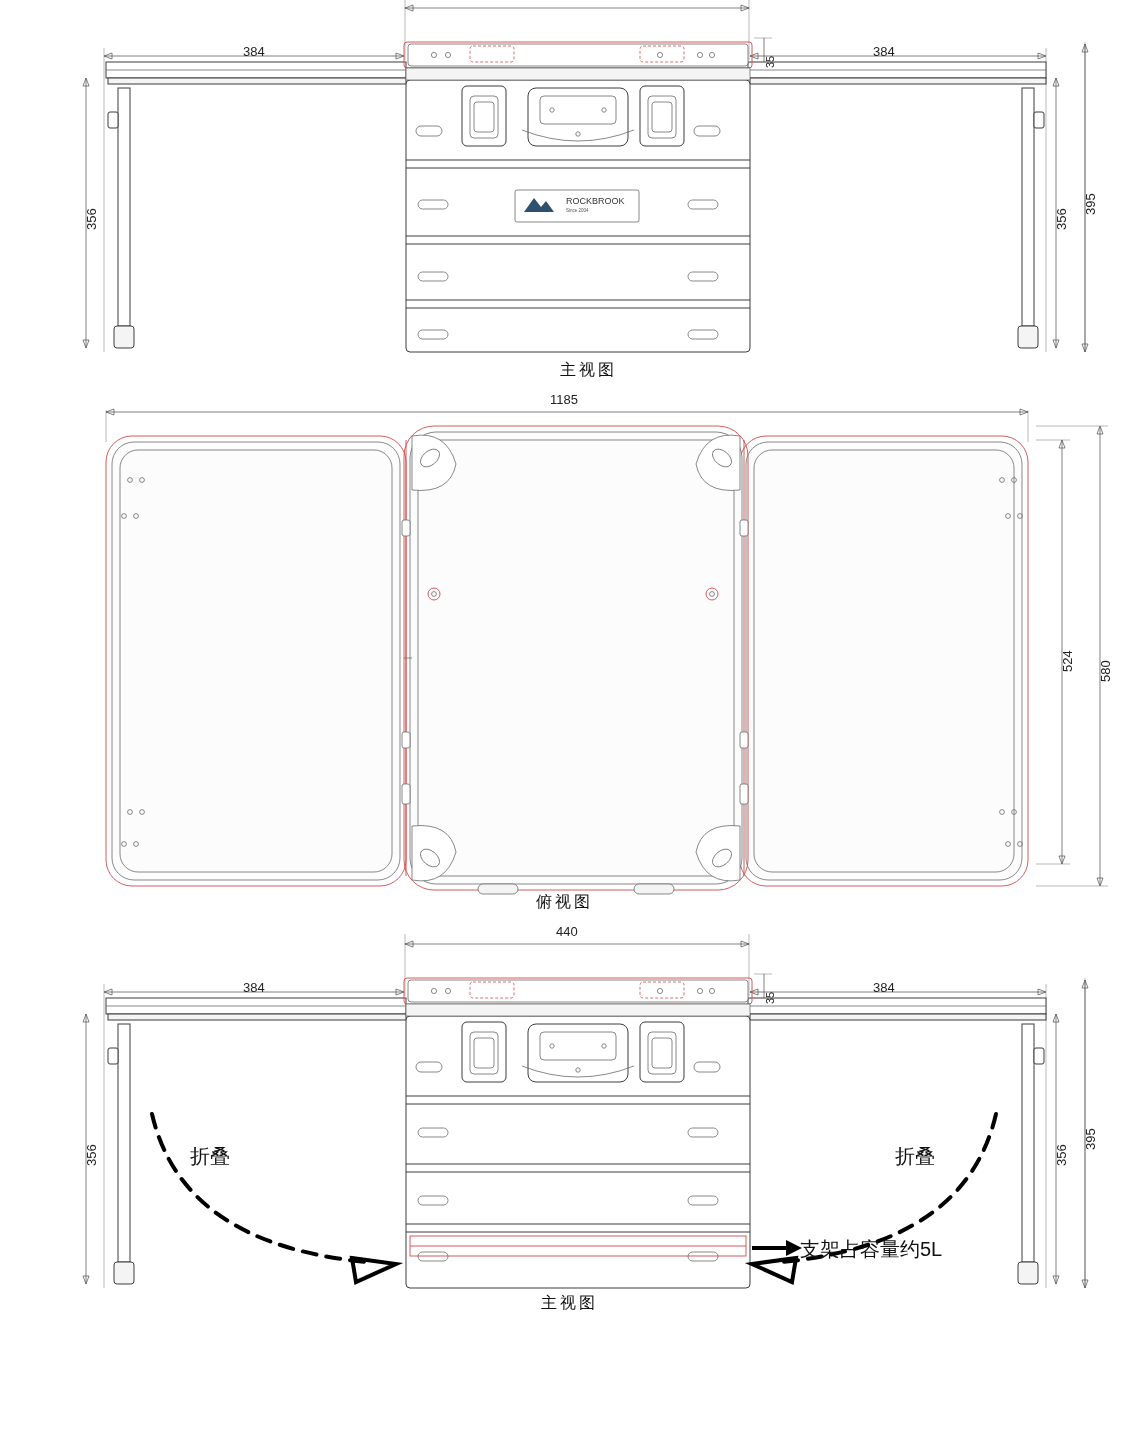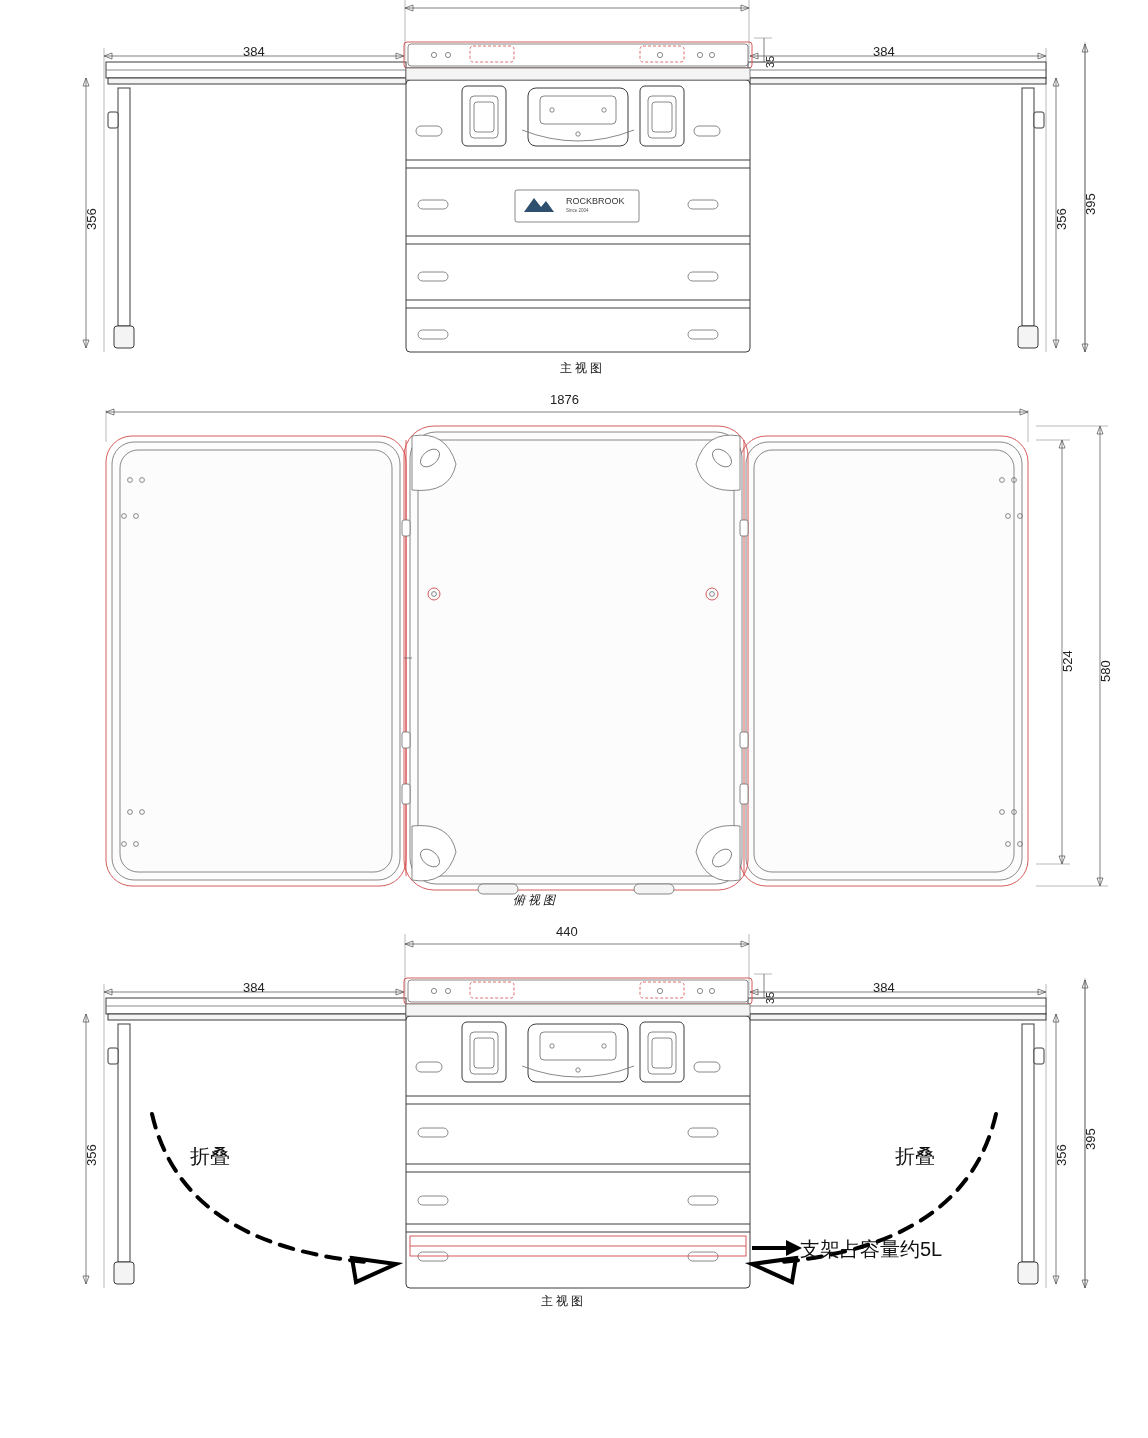--- a/index.html
+++ b/index.html
@@ -3,21 +3,21 @@
 <meta charset="utf-8">
 <style>
   html,body{margin:0;padding:0;background:#ffffff;}
   body{width:1148px;height:1438px;position:relative;overflow:hidden;
        font-family:"Liberation Sans","DejaVu Sans",sans-serif;color:#111;}
   .sheet{position:absolute;left:0;top:0;width:1148px;height:1438px;}
   .view{position:absolute;}
   svg{display:block;overflow:visible;}
   .dimtext{position:absolute;font-size:13px;color:#222;white-space:nowrap;}
   .dimtext.vert{transform:rotate(-90deg);transform-origin:left top;}
-  .caption{position:absolute;font-size:12px;letter-spacing:3px;color:#111;white-space:nowrap;text-align:center;}
+  .caption{position:absolute;font-size:16px;letter-spacing:3px;color:#111;white-space:nowrap;text-align:center;}
   .note{position:absolute;font-size:20px;color:#111;white-space:nowrap;}
   .fold{position:absolute;font-size:20px;color:#111;white-space:nowrap;margin-top:39px;}
   .line{stroke:#3c3c3c;stroke-width:1;fill:none;}
   .thin{stroke:#6b6b6b;stroke-width:0.8;fill:none;}
   .red{stroke:#d14b4b;stroke-width:0.9;fill:none;}
   .reddash{stroke:#d14b4b;stroke-width:0.8;fill:none;stroke-dasharray:3 2;}
   .dim{stroke:#4a4a4a;stroke-width:0.7;fill:none;}
   .ext{stroke:#8a8a8a;stroke-width:0.6;fill:none;}
   .fillwhite{fill:#ffffff;}
   .fillpanel{fill:#fcfcfc;}
@@ -213,24 +213,24 @@
       <circle class="red" cx="434" cy="202" r="6"></circle>
         <circle class="thin" cx="434" cy="202" r="2.4"></circle>
       <circle class="red" cx="712" cy="202" r="6"></circle>
         <circle class="thin" cx="712" cy="202" r="2.4"></circle>
       <line class="thin" x1="404" y1="266" x2="412" y2="266"></line>
 
       <rect class="thin filllight" x="478" y="492" width="40" height="10" rx="5"></rect>
       <rect class="thin filllight" x="634" y="492" width="40" height="10" rx="5"></rect>
     </svg>
 
-    <div class="dimtext" style="left:550px;top:0px;">1876</div>
+    <div class="dimtext" style="left:550px;top:0px;">1185</div>
     <div class="dimtext vert" style="left:1060px;top:280px;">524</div>
     <div class="dimtext vert" style="left:1098px;top:290px;">580</div>
-    <div class="caption" style="left:513px;top:500px;font-style:italic;">俯视图</div>
+    <div class="caption" style="left:536px;top:500px;">俯视图</div>
   </div>
 
   <div class="view" style="left:0;top:928px;width:1148px;height:400px;">
     <svg width="1148" height="400">
 
       <line class="ext" x1="405" y1="6" x2="405" y2="68"></line>
       <line class="ext" x1="749" y1="6" x2="749" y2="68"></line>
       <line class="dim" x1="405" y1="16" x2="749" y2="16"></line>
       <path class="dim" d="M405 16 l8 -3 v6 z" fill="#4a4a4a"></path>
       <path class="dim" d="M749 16 l-8 -3 v6 z" fill="#4a4a4a"></path>

